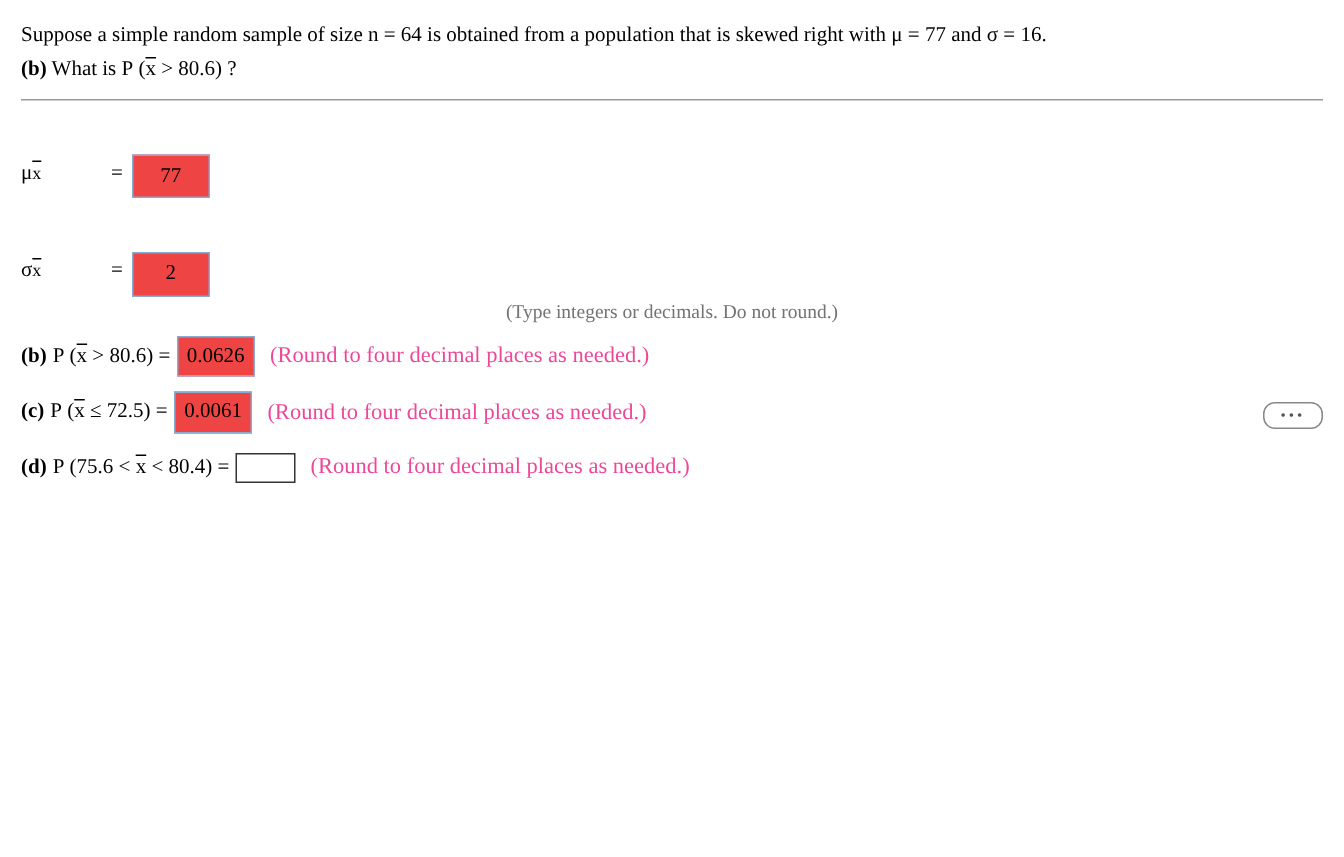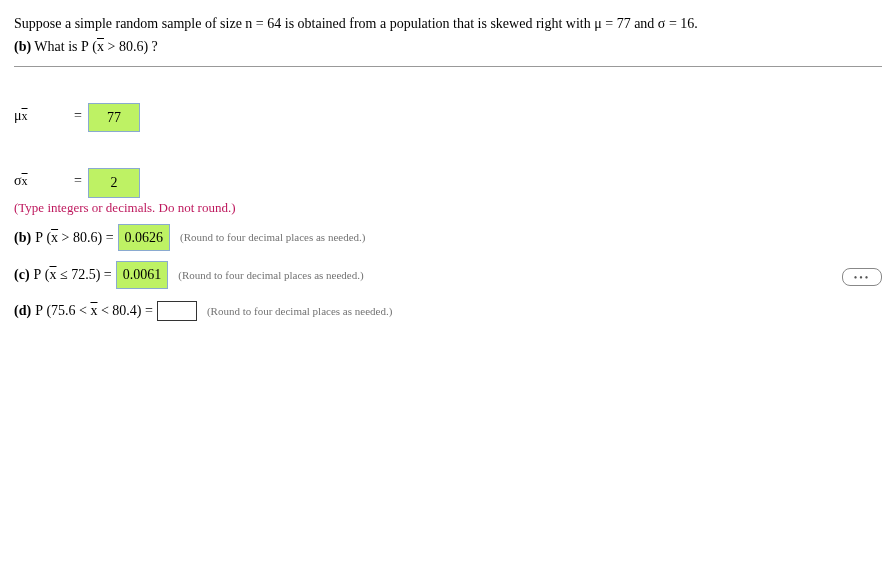--- a/index.html
+++ b/index.html
@@ -47,53 +47,54 @@
       margin-top: 36px;
     }
     .answer-row .symbol {
       min-width: 60px;
       font-size: 14px;
     }
     .answer-row .equals {
       margin-right: 6px;
     }
     .answer-box-filled {
-      background-color: #bef264;
+      background-color: #ef4444;
       border: 1px solid #8aaad0;
       padding: 1px 6px;
       min-width: 52px;
       text-align: center;
       font-family: "Times New Roman", Times, serif;
       font-size: 14px;
     }
     .answer-box-empty {
       border: 1px solid #333;
       padding: 1px 2px;
       min-width: 40px;
       height: 20px;
       display: inline-block;
       vertical-align: middle;
     }
     .hint-text {
-      color: #be185d;
+      color: #737373;
       font-size: 13px;
       margin-bottom: 8px;
       margin-top: 0;
+      text-align: center;
     }
     .part-line {
       margin-bottom: 10px;
       line-height: 1.7;
       display: flex;
       align-items: center;
       flex-wrap: wrap;
       gap: 4px;
     }
     .round-note {
-      color: #737373;
-      font-size: 11px;
+      color: #ec4899;
+      font-size: 15px;
       margin-left: 6px;
     }
     .mu-sigma-block {
       margin-bottom: 2px;
     }
     .scrollbar-hint {
       position: absolute;
       right: 14px;
       top: 268px;
       border: 1.5px solid #888;

